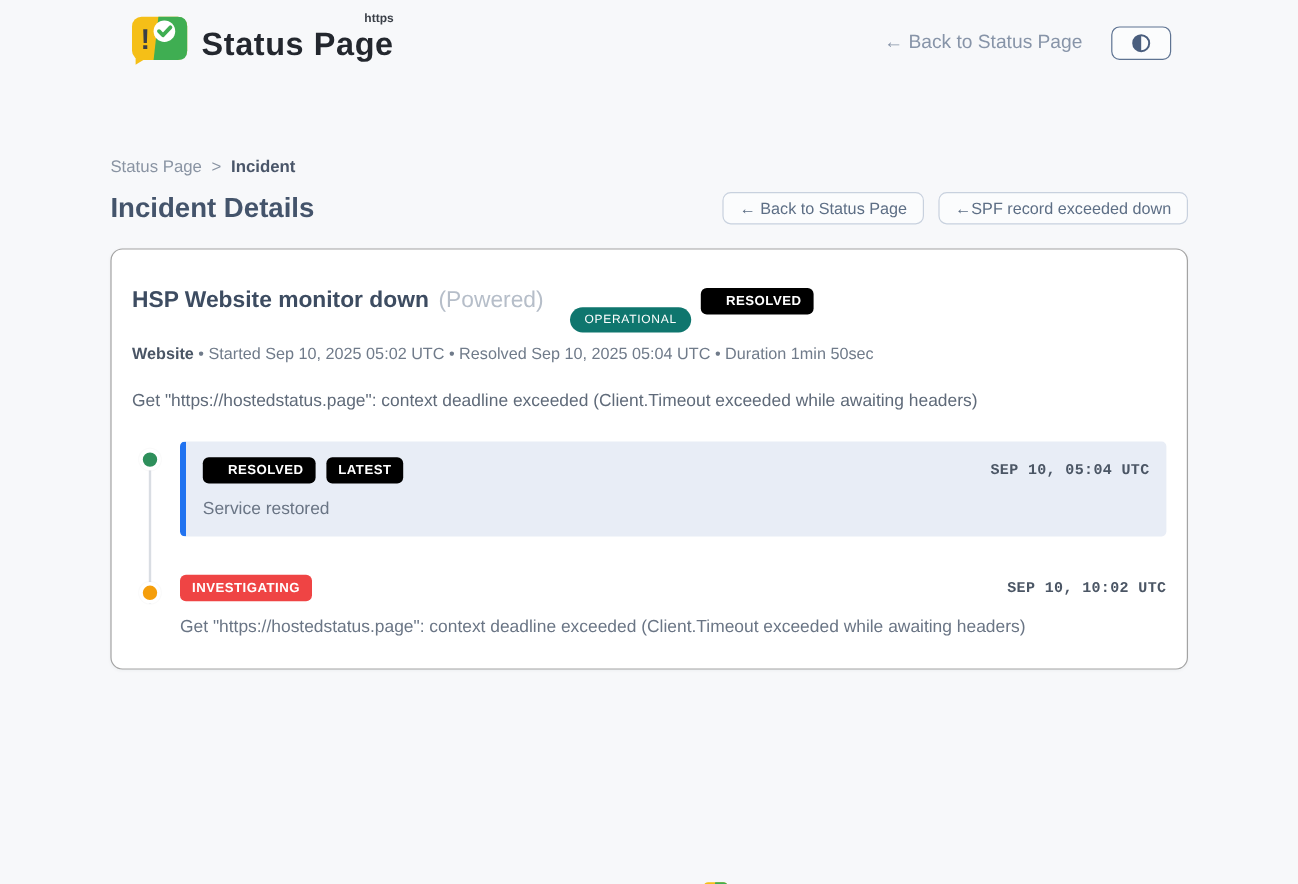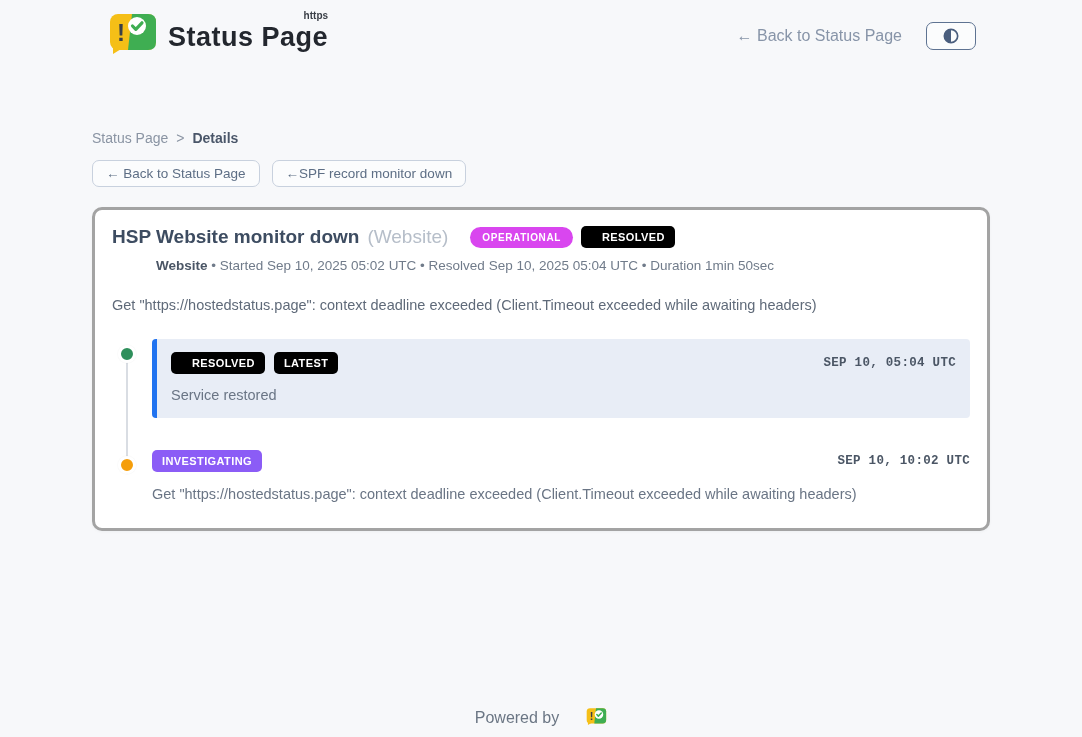--- a/index.html
+++ b/index.html
@@ -21,30 +21,30 @@
   .theme-btn { background:#fbfcfd; border:1px solid #5e7392; border-radius:7px; width:50px; height:28px; display:flex; align-items:center; justify-content:center; cursor:pointer; }
   
   .main { width:898px; margin:0 auto; }
   .breadcrumb { margin-top:70px; font-size:14px; color:#8a94a3; display:flex; gap:8px; align-items:center; }
   .breadcrumb .current { color:#4a5669; font-weight:bold; }
   .title-row { margin-top:14px; display:flex; align-items:center; justify-content:space-between; }
   .page-title { font-size:23px; font-weight:bold; color:#44546b; }
   .nav-btns { display:flex; gap:12px; }
   .nav-btn { background:#fbfcfd; border:1px solid #c8d1de; border-radius:7px; padding:5px 13px; font-size:13.5px; color:#5d6e85; font-family:inherit; cursor:pointer; white-space:nowrap; }
   
-  .card { margin-top:20px; background:#ffffff; border:3px solid #a3a3a3; border-radius:10px; box-shadow:0 1px 3px rgba(30,40,60,0.04); padding:16px 17px 26px 17px; }
+  .card { margin-top:20px; background:#ffffff; border:1px solid #a3a3a3; border-radius:10px; box-shadow:0 1px 3px rgba(30,40,60,0.04); padding:16px 17px 26px 17px; }
   .card-title-row { display:flex; align-items:center; gap:8px; flex-wrap:wrap; }
   .incident-title { font-size:19px; font-weight:bold; color:#3d4c61; }
   .incident-component { font-size:19px; color:#b6bec9; font-weight:normal; margin-right:14px; }
-  .pill { display:inline-block; background:#d946ef; color:#fff; font-size:10px; font-weight:bold; letter-spacing:0.6px; padding:5px 12px; border-radius:999px; }
+  .pill { display:inline-block; background:#0f766e; color:#fff; font-size:10px; font-weight:normal; letter-spacing:0.6px; padding:5px 12px; border-radius:999px;margin-top:32px; }
   .badge { display:inline-block; color:#fff; font-size:11px; font-weight:bold; letter-spacing:0.4px; padding:5px 10px; border-radius:5px; }
   .badge.green { background:#000000;padding-left:21px; }
   .badge.blue { background:#000000; }
-  .badge.orange { background:#8b5cf6; }
-  .meta-line { margin-top:10px; font-size:13.5px; color:#707b8a;margin-left:44px; }
+  .badge.orange { background:#ef4444; }
+  .meta-line { margin-top:10px; font-size:13.5px; color:#707b8a; }
   .meta-line b { color:#4a5565; }
   .incident-desc { margin-top:24px; font-size:14.5px; color:#5f6a79; }
   
   .timeline { position:relative; margin-top:26px; padding-left:0; }
   .timeline-line { position:absolute; left:14px; top:14px; bottom:28px; width:2px; background:#d9dde3; }
   .t-entry { position:relative; padding-left:40px; }
   .t-entry + .t-entry { margin-top:32px; }
   .t-dot { position:absolute; left:6px; top:6px; width:18px; height:18px; border-radius:50%; border:3px solid #ffffff; box-shadow:0 0 0 1px rgba(0,0,0,0.02); }
   .t-box { background:#e8edf6; border-left:5px solid #2173f0; border-radius:4px; padding:13px 14px 15px 14px; }
   .t-head { display:flex; align-items:center; gap:9px; }
@@ -87,34 +87,35 @@
       </span>
     </button>
   </div>
 </div>
 
 <div class="main">
 
   <div class="breadcrumb">
     <span>Status Page</span>
     <span>&gt;</span>
-    <span class="current">Details</span>
+    <span class="current">Incident</span>
   </div>
 
   <div class="title-row">
+    <h1 class="page-title">Incident Details</h1>
     <div class="nav-btns">
       <button class="nav-btn">← Back to Status Page</button>
-      <button class="nav-btn">←SPF record monitor down</button>
+      <button class="nav-btn">←SPF record exceeded down</button>
     </div>
   </div>
 
   <div class="card">
     <div class="card-title-row">
       <span class="incident-title">HSP Website monitor down</span>
-      <span class="incident-component">(Website)</span>
+      <span class="incident-component">(Powered)</span>
       <span class="pill">OPERATIONAL</span>
       <span class="badge green">RESOLVED</span>
     </div>
 
     <div class="meta-line"><b>Website</b><span> • Started Sep 10, 2025 05:02 UTC • Resolved Sep 10, 2025 05:04 UTC • Duration 1min 50sec</span></div>
 
     <div class="incident-desc">Get "https://hostedstatus.page": context deadline exceeded (Client.Timeout exceeded while awaiting headers)</div>
 
     <div class="timeline">
       <div class="timeline-line"></div>

